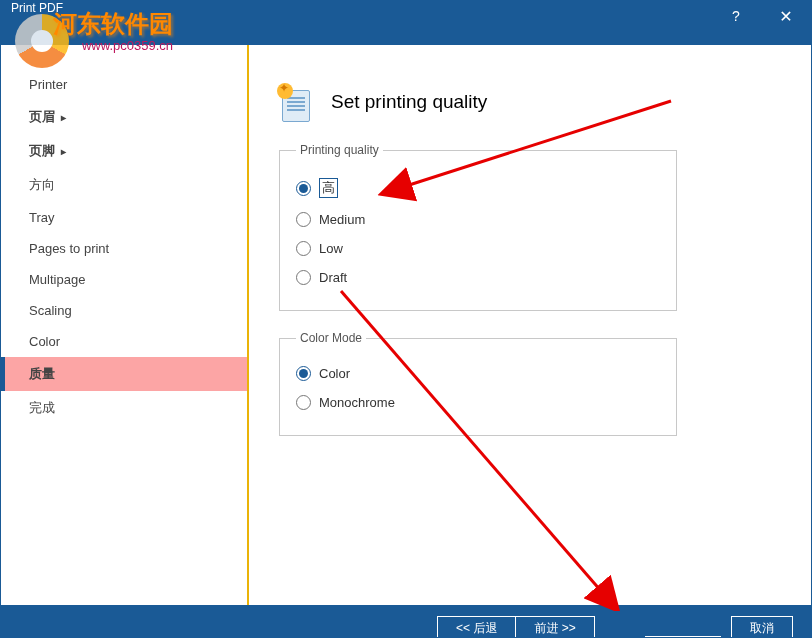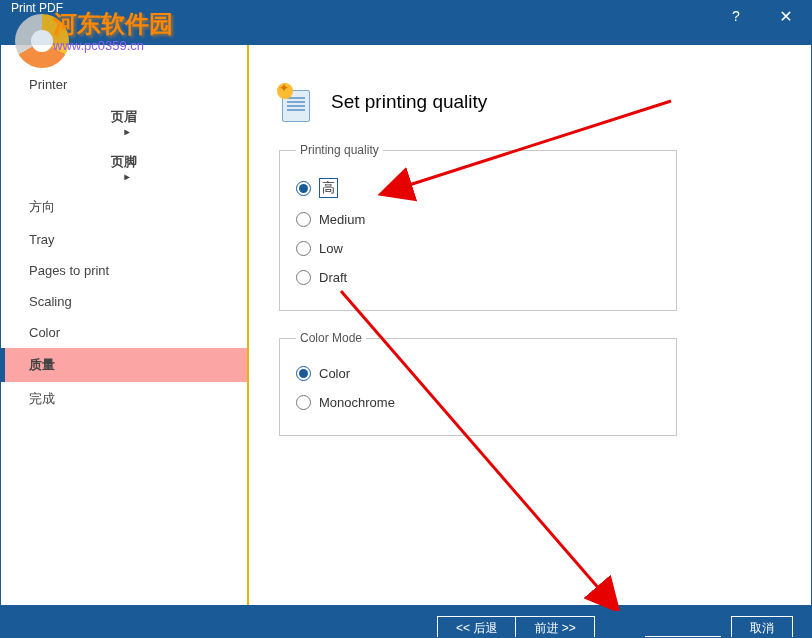--- a/index.html
+++ b/index.html
@@ -5,26 +5,26 @@
 * { margin: 0; padding: 0; box-sizing: border-box; font-family: "Microsoft YaHei", "Segoe UI", sans-serif; }
 body { width: 812px; height: 638px; overflow: hidden; background: #fff; position: relative; border: 1px solid #1a5a96; }
 
 .titlebar { height: 44px; background: #1a5a96; color: #fff; display: flex; align-items: flex-start; padding: 0 0 0 10px; font-size: 12px; }
 .titlebar .title { flex: 1; }
 .titlebar .tb-btn { width: 50px; height: 30px; display: flex; align-items: center; justify-content: center; color: #fff; font-size: 14px; cursor: pointer; }
 .titlebar .close-btn { font-size: 16px; }
 
 .watermark { position: absolute; left: 10px; top: 7px; pointer-events: none; z-index: 100; }
 .watermark-text1 { font-size: 24px; color: #ff8800; font-weight: bold; text-shadow: 2px 2px 3px rgba(255,136,0,0.5); font-family: "KaiTi", "楷体", serif; }
-.watermark-text2 { font-size: 13px; color: #8b5cf6; margin-top: -2px; }
+.watermark-text2 { font-size: 13px; color: #be185d; margin-top: -2px; text-align: right; }
 
 .main { display: flex; height: 560px; }
 .sidebar { width: 248px; background: #fff; border-right: 2px solid #eab308; padding-top: 24px; }
 .sidebar-item { padding: 8px 28px; font-size: 13px; color: #444; cursor: pointer; display: flex; align-items: center; }
-.sidebar-item.bold { font-weight: bold; flex-direction: column; }
+.sidebar-item.bold { font-weight: bold; }
 .sidebar-item.selected { background: #fca5a5; border-left: 4px solid #1a5a96; padding-left: 24px; font-weight: bold; }
 .sidebar .chev { margin-left: 6px; font-size: 10px; }
 
 .content { flex: 1; padding: 40px 30px 20px 30px; position: relative; }
 .content-header { display: flex; align-items: center; margin-bottom: 24px; }
 .content-header .icon { width: 34px; height: 34px; margin-right: 18px; }
 .content-header h2 { font-size: 19px; color: #000000; font-weight: normal; }
 
 fieldset { border: 1px solid #c8c8c8; padding: 14px 16px 18px 16px; margin-bottom: 20px; width: 398px; }
 legend { font-size: 12px; color: #555; padding: 0 4px; }
@@ -88,20 +88,23 @@
         <span class="chev">▸</span>
       </div>
     <div class="sidebar-item">
         <span>方向</span>
       </div>
     <div class="sidebar-item">
         <span>Tray</span>
       </div>
     <div class="sidebar-item">
         <span>Pages to print</span>
+      </div>
+    <div class="sidebar-item">
+        <span>Multipage</span>
       </div>
     <div class="sidebar-item">
         <span>Scaling</span>
       </div>
     <div class="sidebar-item">
         <span>Color</span>
       </div>
     <div class="sidebar-item selected">
         <span>质量</span>
       </div>

